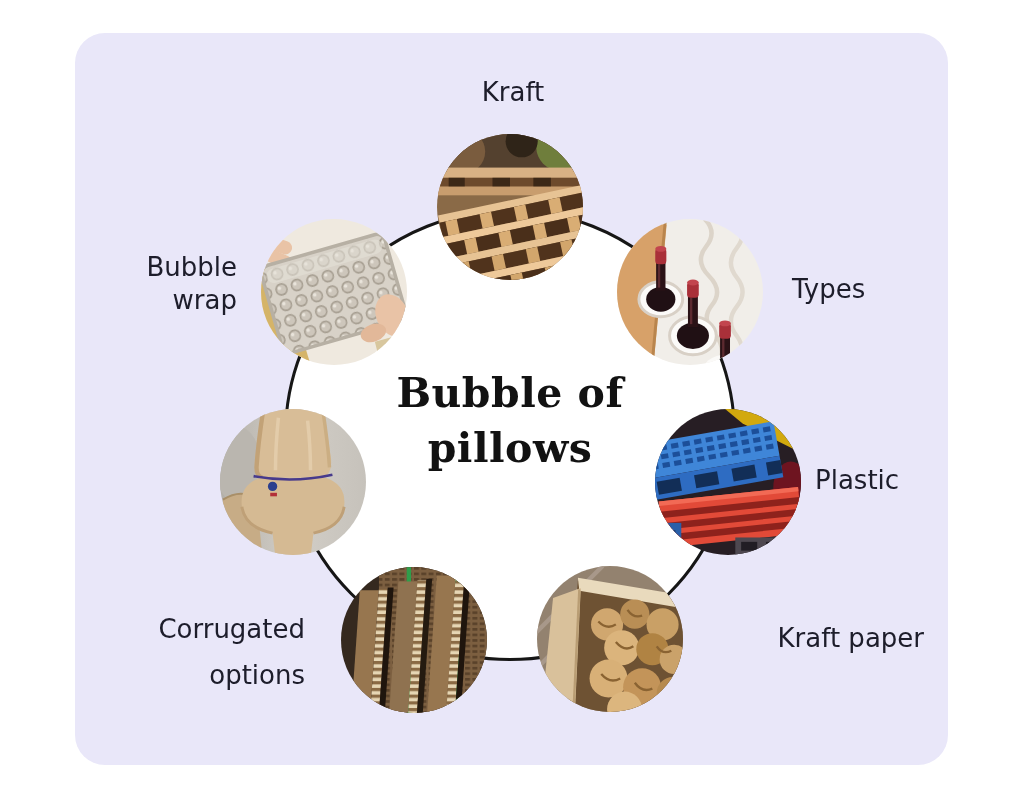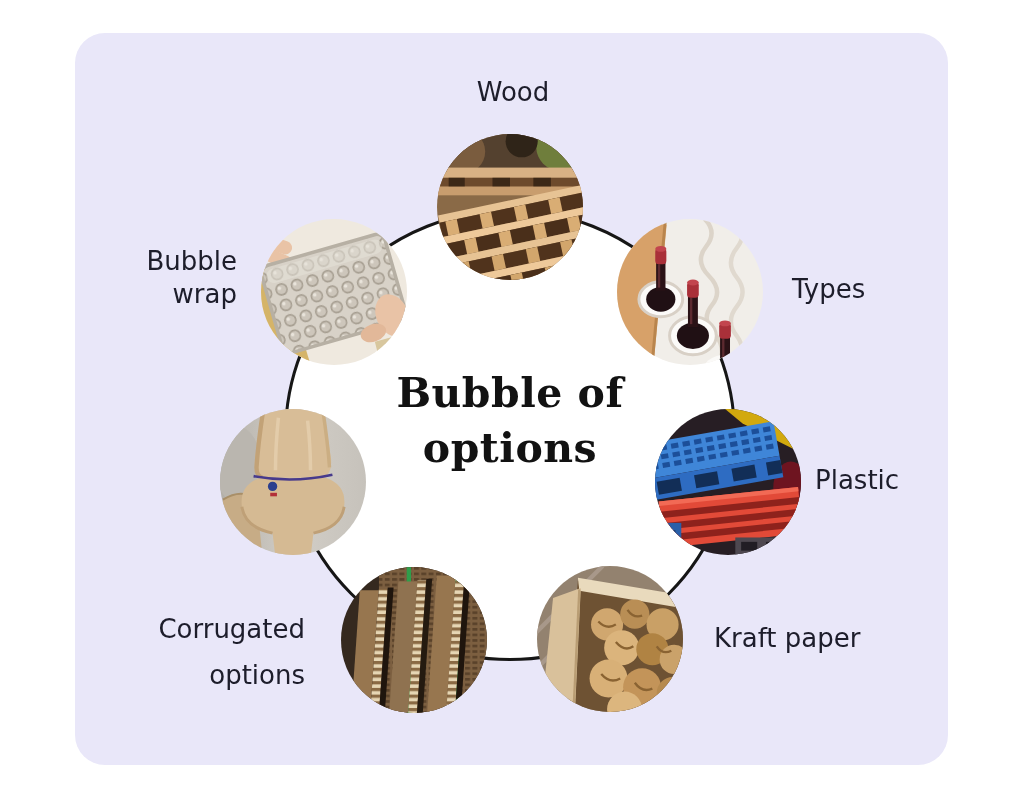--- a/index.html
+++ b/index.html
@@ -18,36 +18,36 @@
   .pos-foam{left:617px;top:219px;}
   .pos-plastic{left:655px;top:409px;}
   .pos-kraft{left:537px;top:566px;}
   .pos-corrugated{left:341px;top:567px;}
   .pos-air{left:220px;top:409px;}
   .pos-bubble{left:261px;top:219px;}
   .label{position:absolute;font-size:26px;line-height:32px;color:#1D1D2B;font-weight:400;}
   .lbl-wood{left:413px;top:76px;width:200px;text-align:center;}
   .lbl-foam{left:792px;top:273px;width:160px;text-align:left;}
   .lbl-plastic{left:815px;top:464px;width:160px;text-align:left;}
-  .lbl-kraft{left:714px;top:622px;width:210px;text-align:left;}
+  .lbl-kraft{left:714px;top:622px;width:210px;text-align:right;}
   .lbl-corrugated{left:125px;top:606px;width:180px;text-align:right;line-height:46px;}
   .lbl-air{left:100px;top:449px;width:96px;text-align:right;line-height:32px;}
-  .lbl-bubble{left:125px;top:245px;width:112px;text-align:right;line-height:33px;}
+  .lbl-bubble{left:125px;top:251px;width:112px;text-align:right;line-height:33px;}
 </style>
 </head>
 <body>
 
 <div id="stage">
   <div class="card"></div>
 
   <div class="ring"></div>
 
   <div class="title">
     <div>Bubble of</div>
-    <div>options</div>
+    <div>pillows</div>
   </div>
 
   <div class="photo pos-wood">
     <svg viewBox="0 0 100 100">
       <rect width="100" height="100" fill="#8a6a47"></rect>
       <rect width="100" height="26" fill="#54412f"></rect>
       <circle cx="84" cy="9" r="16" fill="#6f7e3c"></circle>
       <circle cx="58" cy="5" r="11" fill="#2f2418"></circle>
       <circle cx="18" cy="12" r="15" fill="#7a5c3e"></circle>
       <rect x="0" y="23" width="100" height="7" fill="#d8b184"></rect>
@@ -301,19 +301,19 @@
       <g transform="rotate(-16 50 52)">
         <rect x="6" y="20" width="88" height="62" rx="6" fill="url(#bw-bub)"></rect>
         <rect x="6" y="20" width="88" height="62" rx="6" fill="none" stroke="#b7b0a4" stroke-width="2.4"></rect>
         <rect x="9" y="23" width="82" height="10" rx="5" fill="#e6e1d8" opacity="0.55"></rect>
       </g>
       <ellipse cx="90" cy="66" rx="11" ry="15" fill="#e9c3a6" transform="rotate(-24 90 66)"></ellipse>
       <ellipse cx="77" cy="78" rx="9" ry="6" fill="#e2b899" transform="rotate(-20 77 78)"></ellipse>
     </svg>
   </div>
 
-  <div class="label lbl-wood">Wood</div>
+  <div class="label lbl-wood">Kraft</div>
   <div class="label lbl-foam">Types</div>
   <div class="label lbl-plastic">Plastic</div>
   <div class="label lbl-kraft">Kraft paper</div>
   <div class="label lbl-corrugated">Corrugated options</div>
   <div class="label lbl-bubble">Bubble wrap</div>
 </div>
 
 </body></html>

